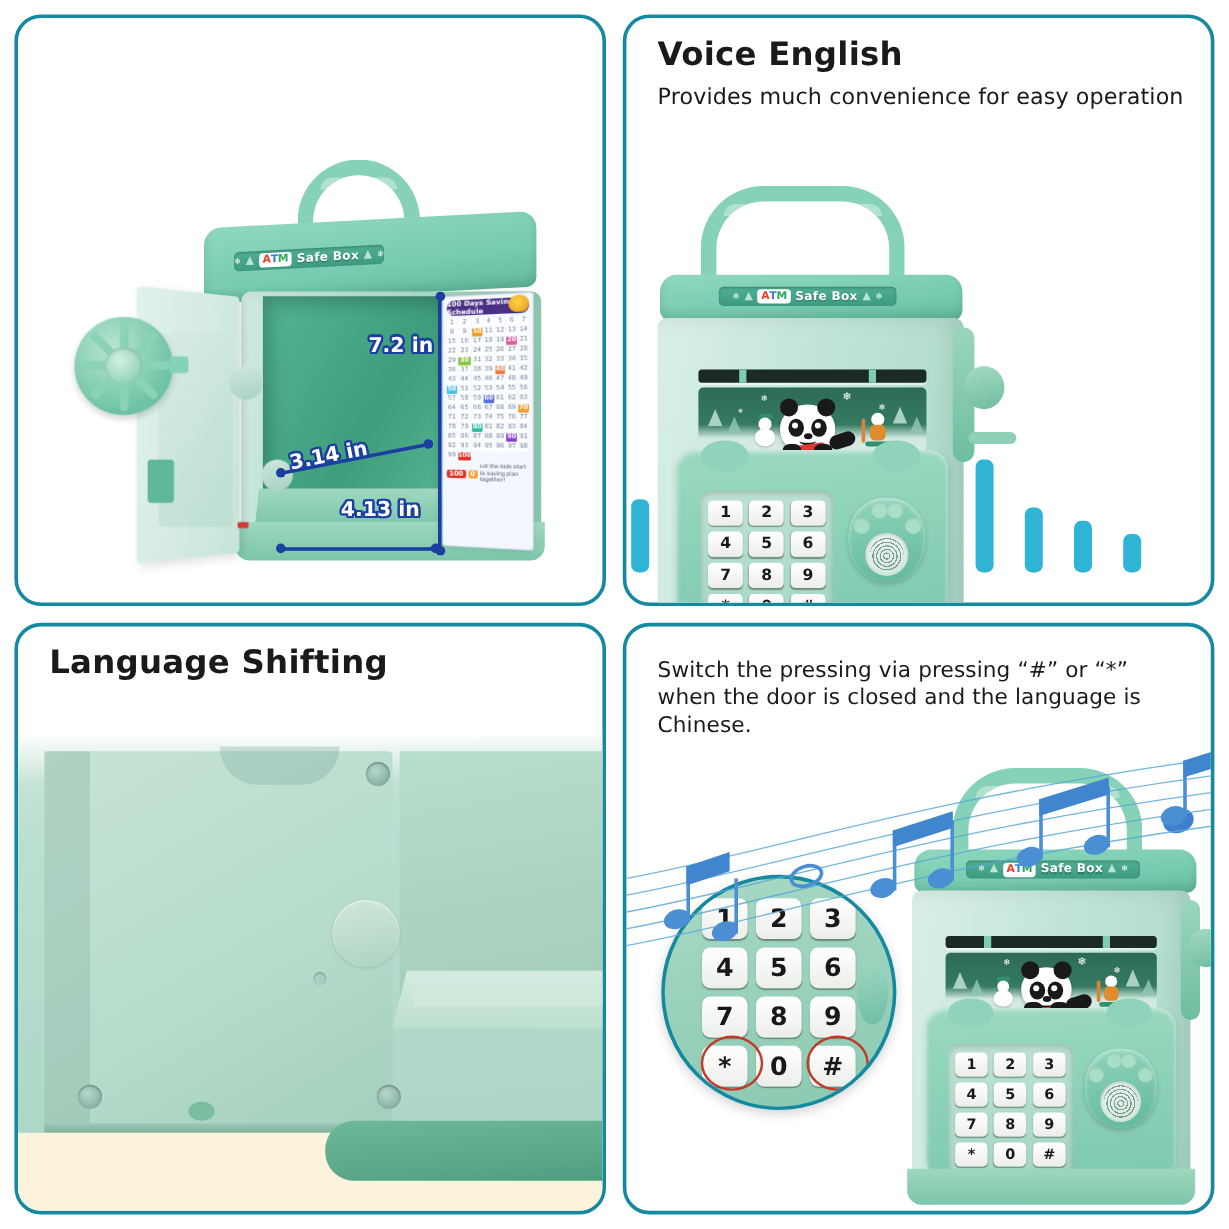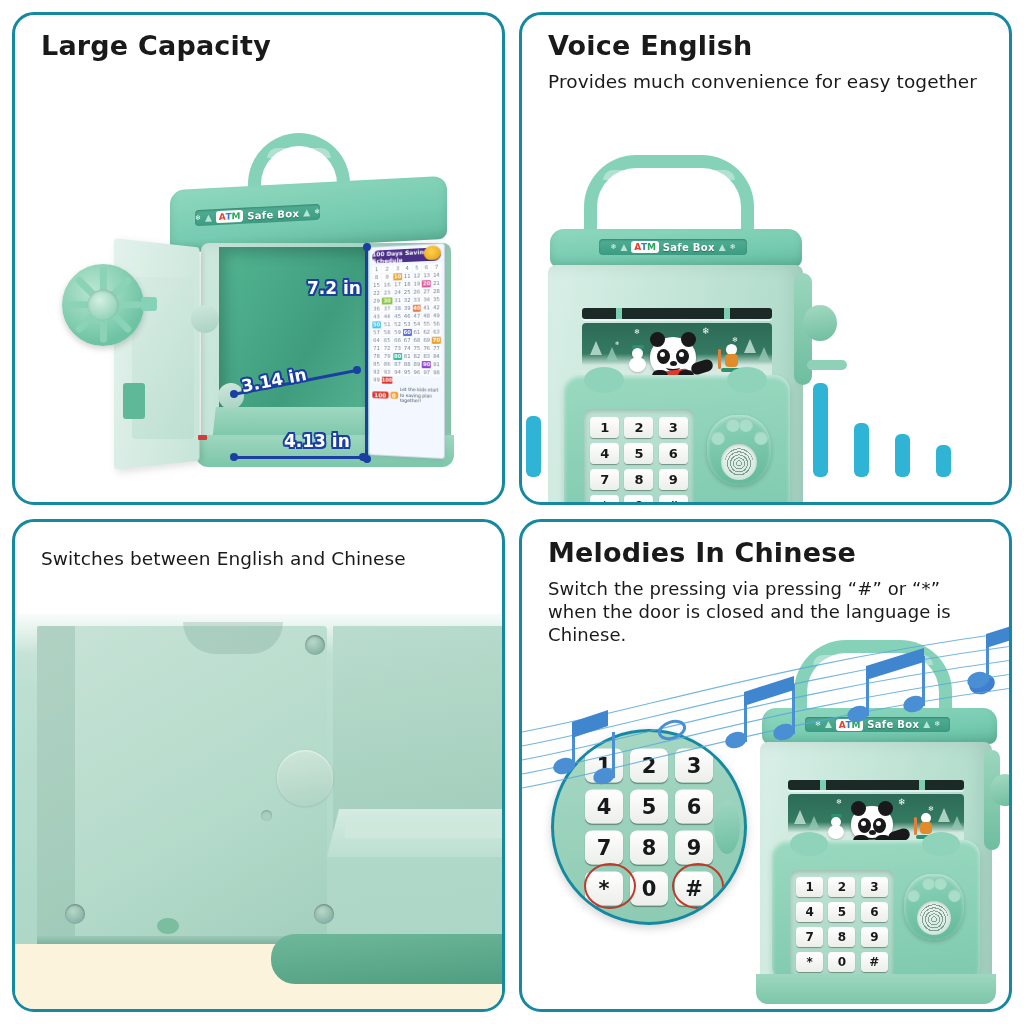--- a/index.html
+++ b/index.html
@@ -311,21 +311,20 @@
     background: linear-gradient(170deg,#9fd7c1,#6fbfa2);
   }
 </style>
 </head>
 <body>
 
 <div class="sheet">
 
   <div class="panel">
     <div class="panel-head">
-      <div class="ptitle">Large Capacity</div>
     </div>
 
     <div class="stage">
 
       <div class="handle" style="left:233px; top:118px; width:102px; height:62px;"></div>
 
       <div class="lid" style="left:155px; top:168px; width:277px; height:63px; transform:skewY(-3deg);"></div>
 
       <div class="band" style="left:180px; top:192px; width:125px; height:16px; transform:skewY(-3deg);">
         <span class="flake">❄</span>
@@ -502,28 +501,28 @@
       <div class="dimtxt" style="left:292px; top:263px;">7.2 in</div>
 
       <div class="dimline" style="left:218px; top:378px; width:127px; height:3px; transform:rotate(-11deg); transform-origin:left center;"></div>
       <div class="dimcap" style="left:215px; top:375px;"></div>
       <div class="dimcap" style="left:338px; top:351px;"></div>
       <div class="dimtxt" style="left:226px; top:355px; transform:rotate(-11deg);">3.14 in</div>
 
       <div class="dimline" style="left:218px; top:441px; width:132px; height:3px;"></div>
       <div class="dimcap" style="left:215px; top:438px;"></div>
       <div class="dimcap" style="left:344px; top:438px;"></div>
-      <div class="dimtxt" style="left:228px; top:416px;padding-left:41px;">4.13 in</div>
+      <div class="dimtxt" style="left:228px; top:400px;padding-left:41px;">4.13 in</div>
     </div>
   </div>
 
   <div class="panel">
     <div class="panel-head">
       <div class="ptitle">Voice English</div>
-      <div class="psub">Provides much convenience for easy together</div>
+      <div class="psub">Provides much convenience for easy operation</div>
     </div>
 
     <div class="stage">
 
       <div class="wave" style="left:4px; top:282px; width:486px; height:180px;">
           <i style="left: 0px; width: 15px; height: 61px; background: rgb(47, 180, 214);"></i>
           <i style="left: 41px; width: 15px; height: 112px; background: rgb(47, 180, 214);"></i>
           <i style="left: 82px; width: 15px; height: 173px; background: rgb(47, 180, 214);"></i>
           <i style="left: 123px; width: 15px; height: 158px; background: rgb(47, 180, 214);"></i>
           <i style="left: 164px; width: 15px; height: 85px; background: rgb(47, 180, 214);"></i>
@@ -631,21 +630,21 @@
       <div style="position:absolute; left:281px; top:290px; width:34px; height:36px;
                   border-radius:50%; background:linear-gradient(170deg,#a4dac2,#6fbda0);"></div>
       <div style="position:absolute; left:285px; top:345px; width:40px; height:10px;
                   border-radius:5px; background:#8fd1b7;"></div>
 
     </div>
   </div>
 
   <div class="panel">
     <div class="panel-head" style="z-index:60;">
-      <div class="psub">Switches between English and Chinese</div>
+      <div class="ptitle">Language Shifting</div>
     </div>
 
     <div class="photo3">
 
       <div style="position:absolute; left:0; top:92px; right:0; bottom:0;
                   background:linear-gradient(175deg,#cfe7db 0%,#bcdfd1 18%,#b1d9ca 60%,#a9d4c5 100%);"></div>
 
       <div style="position:absolute; left:0; top:86px; right:0; height:46px;
                   background:linear-gradient(180deg,#ffffff,rgba(255,255,255,0));"></div>
 
@@ -679,21 +678,20 @@
                   background:linear-gradient(180deg,#9cc8b7,#7fb39f);"></div>
       <div class="p3-cream" style="left:0; top:422px; right:0; bottom:0;"></div>
       <div style="position:absolute; left:256px; top:412px; width:260px; height:50px;
                   border-radius:24px 10px 10px 24px;
                   background:linear-gradient(175deg,#6fb89a,#4e9d80);"></div>
     </div>
   </div>
 
   <div class="panel">
     <div class="panel-head" style="z-index:60; right:26px;">
-      <div class="ptitle">Melodies In Chinese</div>
       <div class="psub small">Switch the pressing via pressing “#” or “*” when the door is closed and the language is Chinese.</div>
     </div>
 
     <div class="stage">
 
       <div class="staffwrap" style="left:0; top:92px; width:506px; height:190px;">
         <svg width="506" height="190" viewBox="0 0 506 190">
           <g fill="none" stroke="#5aa9d8" stroke-width="1.1" opacity=".85">
             <path d="M0,118 C120,96 260,48 506,16"></path>
             <path d="M0,132 C120,110 260,62 506,30"></path>

